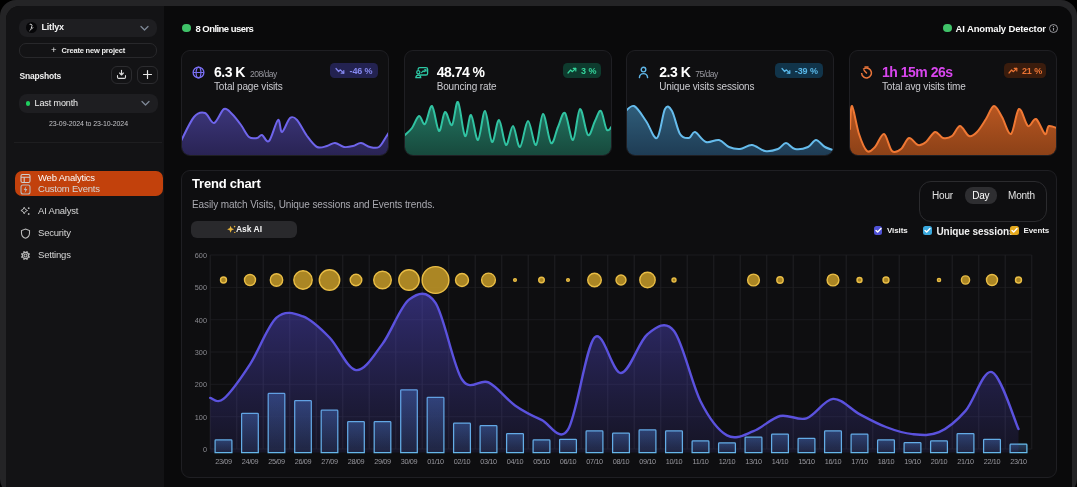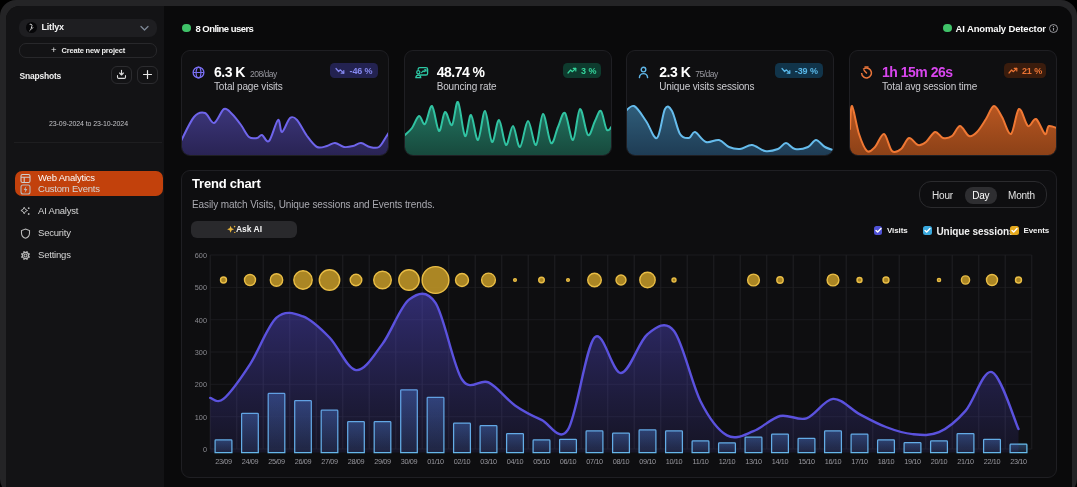--- a/index.html
+++ b/index.html
@@ -35,20 +35,29 @@
         <svg width="11" height="11" viewBox="0 0 11 11" style="">
           <path d="M5.5 1.2 V5.8 M3.6 4 L5.5 6 L7.4 4" fill="none" stroke="#dcdcdc" stroke-width="1.1" stroke-linecap="round" stroke-linejoin="round"></path>
           <path d="M1.5 6.5 V8.2 C1.5 8.9 2 9.4 2.7 9.4 H8.3 C9 9.4 9.5 8.9 9.5 8.2 V6.5" fill="none" stroke="#dcdcdc" stroke-width="1.1" stroke-linecap="round"></path>
         </svg>
       </div>
   <div style="position:absolute;left:130.5px;top:59.5px;width:21.5px;height:18.5px;border:1px solid #2c2c2f;border-radius:6px;display:flex;align-items:center;justify-content:center">
         <svg width="11" height="11" viewBox="0 0 11 11" style="">
           <path d="M5.5 1.5 V9.5 M1.5 5.5 H9.5" stroke="#e8e8e8" stroke-width="1.2" stroke-linecap="round"></path>
         </svg>
       </div>
+  <div style="position:absolute;left:13px;top:87.5px;width:139px;height:19px;background:#1e1e21;border-radius:8px">
+    <div style="position:absolute;left:6.5px;top:7.5px;width:4.5px;height:4.5px;border-radius:50%;background:#1fcf5f"></div>
+    <div style="position:absolute;left:15.5px;top:5px;font-size:9px;letter-spacing:-0.1px;color:#f2f2f2;line-height:1.1">Last month</div>
+    <div style="position:absolute;right:8px;top:6.5px">
+          <svg width="9" height="7" viewBox="0 0 9 7" style="">
+            <path d="M1 1.5 L4.5 5 L8 1.5" fill="none" stroke="#7e8896" stroke-width="1.3" stroke-linecap="round" stroke-linejoin="round"></path>
+          </svg>
+        </div>
+  </div>
   <div style="position:absolute;left:13px;top:114px;width:139px;text-align:center;font-size:7px;letter-spacing:-0.1px;color:#c2c2c6;line-height:1.1">23-09-2024 to 23-10-2024</div>
   <div style="position:absolute;left:8px;top:135.5px;width:148px;height:1px;background:#1e1e20"></div>
   <div style="position:absolute;left:9px;top:165px;width:148px;height:25px;background:#c2410c;border-radius:7px;">
         <div style="position:absolute;left:4.5px;top:2.2px;width:11px;height:11px">
           <svg width="11" height="11" viewBox="0 0 11 11" style="">
             <rect x="1" y="1.5" width="9" height="8" rx="1.5" fill="none" stroke="#cfcfcf" stroke-width="1.1"></rect>
             <line x1="1" y1="4.2" x2="10" y2="4.2" stroke="#cfcfcf" stroke-width="1.1"></line>
             <line x1="4.2" y1="4.2" x2="4.2" y2="9.5" stroke="#cfcfcf" stroke-width="1.1"></line>
           </svg>
         </div>
@@ -234,21 +243,21 @@
         </defs>
       </svg>
 <div style="position:absolute;left:10px;top:15px;width:13px;height:13px">
         <svg width="13" height="13" viewBox="0 0 13 13" style="">
           <circle cx="6.5" cy="7" r="4.9" fill="none" stroke="#e8743a" stroke-width="1.5" stroke-dasharray="20 4" transform="rotate(-60 6.5 7)"></circle>
           <path d="M6.5 7 L4.2 4.4" stroke="#e8743a" stroke-width="1.5" stroke-linecap="round"></path>
           <path d="M5 1.1 H8" stroke="#e8743a" stroke-width="1.5" stroke-linecap="round"></path>
         </svg>
       </div>
 <div style="position:absolute;left:32px;top:13px;font-size:14px;font-weight:700;letter-spacing:-0.5px;color:#d946ef;line-height:1.15">1h 15m 26s</div>
-<div style="position:absolute;left:32px;top:30px;font-size:10px;letter-spacing:-0.15px;color:#cbcbd0;line-height:1.15">Total avg session time</div>
+<div style="position:absolute;left:32px;top:30px;font-size:10px;letter-spacing:-0.15px;color:#cbcbd0;line-height:1.15">Total avg visits time</div>
 <div style="position:absolute;right:10px;top:12px;width:42px;height:15px;background:#3a1c0d;border-radius:4.5px;display:flex;align-items:center;justify-content:center;gap:4px">
         <svg width="10" height="9" viewBox="0 0 10 9">
           <path d="M1 7 L3.6 4 L5.4 5.7 L8.6 2.5" fill="none" stroke="#ec7434" stroke-width="1.2" stroke-linecap="round" stroke-linejoin="round"></path>
           <path d="M8.8 5 V2.3 H6.2" fill="none" stroke="#ec7434" stroke-width="1.2" stroke-linecap="round" stroke-linejoin="round"></path>
         </svg>
         <span style="font-size:9px;color:#ec7434;font-weight:600;letter-spacing:-0.1px">21&nbsp;%</span>
       </div>
 <svg width="208" height="58" viewBox="0 0 208 58" style="position:absolute;left:0;top:48px;overflow:hidden">
         <path d="M0.0,30.0 C0.3,26.2 0.5,6.2 2.0,7.0 C3.5,7.8 6.5,27.5 9.0,35.0 C11.5,42.5 14.3,49.8 17.0,52.0 C19.7,54.2 22.2,50.8 25.0,48.0 C27.8,45.2 31.2,34.3 34.0,35.0 C36.8,35.7 39.2,49.5 42.0,52.0 C44.8,54.5 48.2,52.2 51.0,50.0 C53.8,47.8 56.2,39.7 59.0,39.0 C61.8,38.3 65.2,45.3 68.0,46.0 C70.8,46.7 73.2,45.2 76.0,43.0 C78.8,40.8 82.2,33.7 85.0,33.0 C87.8,32.3 90.2,38.3 93.0,39.0 C95.8,39.7 99.2,39.0 102.0,37.0 C104.8,35.0 107.2,27.0 110.0,27.0 C112.8,27.0 116.2,36.0 119.0,37.0 C121.8,38.0 124.2,35.8 127.0,33.0 C129.8,30.2 133.2,24.3 136.0,20.0 C138.8,15.7 141.3,7.3 144.0,7.0 C146.7,6.7 149.2,13.3 152.0,18.0 C154.8,22.7 158.2,36.3 161.0,35.0 C163.8,33.7 166.2,11.3 169.0,10.0 C171.8,8.7 175.2,25.3 178.0,27.0 C180.8,28.7 183.2,18.7 186.0,20.0 C188.8,21.3 192.8,33.8 195.0,35.0 C197.2,36.2 196.7,27.8 199.0,27.0 C201.3,26.2 207.3,29.5 209.0,30.0 L209,60 L-2,60 Z" fill="url(#g4x)" stroke="none"></path>
         <path d="M0.0,30.0 C0.3,26.2 0.5,6.2 2.0,7.0 C3.5,7.8 6.5,27.5 9.0,35.0 C11.5,42.5 14.3,49.8 17.0,52.0 C19.7,54.2 22.2,50.8 25.0,48.0 C27.8,45.2 31.2,34.3 34.0,35.0 C36.8,35.7 39.2,49.5 42.0,52.0 C44.8,54.5 48.2,52.2 51.0,50.0 C53.8,47.8 56.2,39.7 59.0,39.0 C61.8,38.3 65.2,45.3 68.0,46.0 C70.8,46.7 73.2,45.2 76.0,43.0 C78.8,40.8 82.2,33.7 85.0,33.0 C87.8,32.3 90.2,38.3 93.0,39.0 C95.8,39.7 99.2,39.0 102.0,37.0 C104.8,35.0 107.2,27.0 110.0,27.0 C112.8,27.0 116.2,36.0 119.0,37.0 C121.8,38.0 124.2,35.8 127.0,33.0 C129.8,30.2 133.2,24.3 136.0,20.0 C138.8,15.7 141.3,7.3 144.0,7.0 C146.7,6.7 149.2,13.3 152.0,18.0 C154.8,22.7 158.2,36.3 161.0,35.0 C163.8,33.7 166.2,11.3 169.0,10.0 C171.8,8.7 175.2,25.3 178.0,27.0 C180.8,28.7 183.2,18.7 186.0,20.0 C188.8,21.3 192.8,33.8 195.0,35.0 C197.2,36.2 196.7,27.8 199.0,27.0 C201.3,26.2 207.3,29.5 209.0,30.0" fill="none" stroke="#ef7834" stroke-width="2.0" stroke-linejoin="round" stroke-linecap="round"></path>
@@ -399,21 +408,21 @@
         <circle cx="651.0" cy="109" r="5.9" fill="#bd9327" fill-opacity="0.9" stroke="#e9bd45" stroke-width="1.4"></circle>
         <circle cx="677.5" cy="109" r="2.5" fill="#bd9327" fill-opacity="0.9" stroke="#e9bd45" stroke-width="1.4"></circle>
         <circle cx="704.0" cy="109" r="3" fill="#bd9327" fill-opacity="0.9" stroke="#e9bd45" stroke-width="1.4"></circle>
         <circle cx="757.0" cy="109" r="1.6" fill="#bd9327" fill-opacity="0.9" stroke="#e9bd45" stroke-width="1.4"></circle>
         <circle cx="783.5" cy="109" r="4.1" fill="#bd9327" fill-opacity="0.9" stroke="#e9bd45" stroke-width="1.4"></circle>
         <circle cx="810.0" cy="109" r="5.5" fill="#bd9327" fill-opacity="0.9" stroke="#e9bd45" stroke-width="1.4"></circle>
         <circle cx="836.5" cy="109" r="3" fill="#bd9327" fill-opacity="0.9" stroke="#e9bd45" stroke-width="1.4"></circle>
       </svg>
   <div style="position:absolute;left:10px;top:6px;font-size:13px;font-weight:700;letter-spacing:-0.2px;color:#fff;line-height:1.15">Trend chart</div>
   <div style="position:absolute;left:10px;top:27.5px;font-size:10px;letter-spacing:-0.1px;color:#a9a9b0;line-height:1.15">Easily match Visits, Unique sessions and Events trends.</div>
-  <div style="position:absolute;left:737px;top:10px;width:128px;height:27px;border:1px solid #2b2b2e;border-radius:12px">
+  <div style="position:absolute;left:737px;top:10px;width:128px;height:41px;border:1px solid #2b2b2e;border-radius:12px">
     <div style="position:absolute;left:12px;top:8px;font-size:10px;letter-spacing:-0.2px;color:#e2e2e2;line-height:1.1">Hour</div>
     <div style="position:absolute;left:44.5px;top:4.5px;width:32.5px;height:17.5px;background:#2e2e31;border-radius:8px;text-align:center;line-height:17.5px;font-size:10px;letter-spacing:-0.2px;color:#fff">Day</div>
     <div style="position:absolute;left:88px;top:8px;font-size:10px;letter-spacing:-0.2px;color:#e2e2e2;line-height:1.1">Month</div>
   </div>
   <div style="position:absolute;left:9px;top:50px;width:106px;height:16.5px;background:#29292c;border-radius:6px;display:flex;align-items:center;justify-content:center;">
     <svg width="10" height="9" viewBox="0 0 10 9" style="">
           <path d="M4.6 0.8 L5.6 3.3 L8.1 4.3 L5.6 5.3 L4.6 7.8 L3.6 5.3 L1.1 4.3 L3.6 3.3 Z" fill="#eab63c"></path>
           <circle cx="8.6" cy="1.6" r="0.8" fill="#eab63c"></circle>
           <circle cx="8.8" cy="7.4" r="0.7" fill="#eab63c"></circle>
         </svg>

